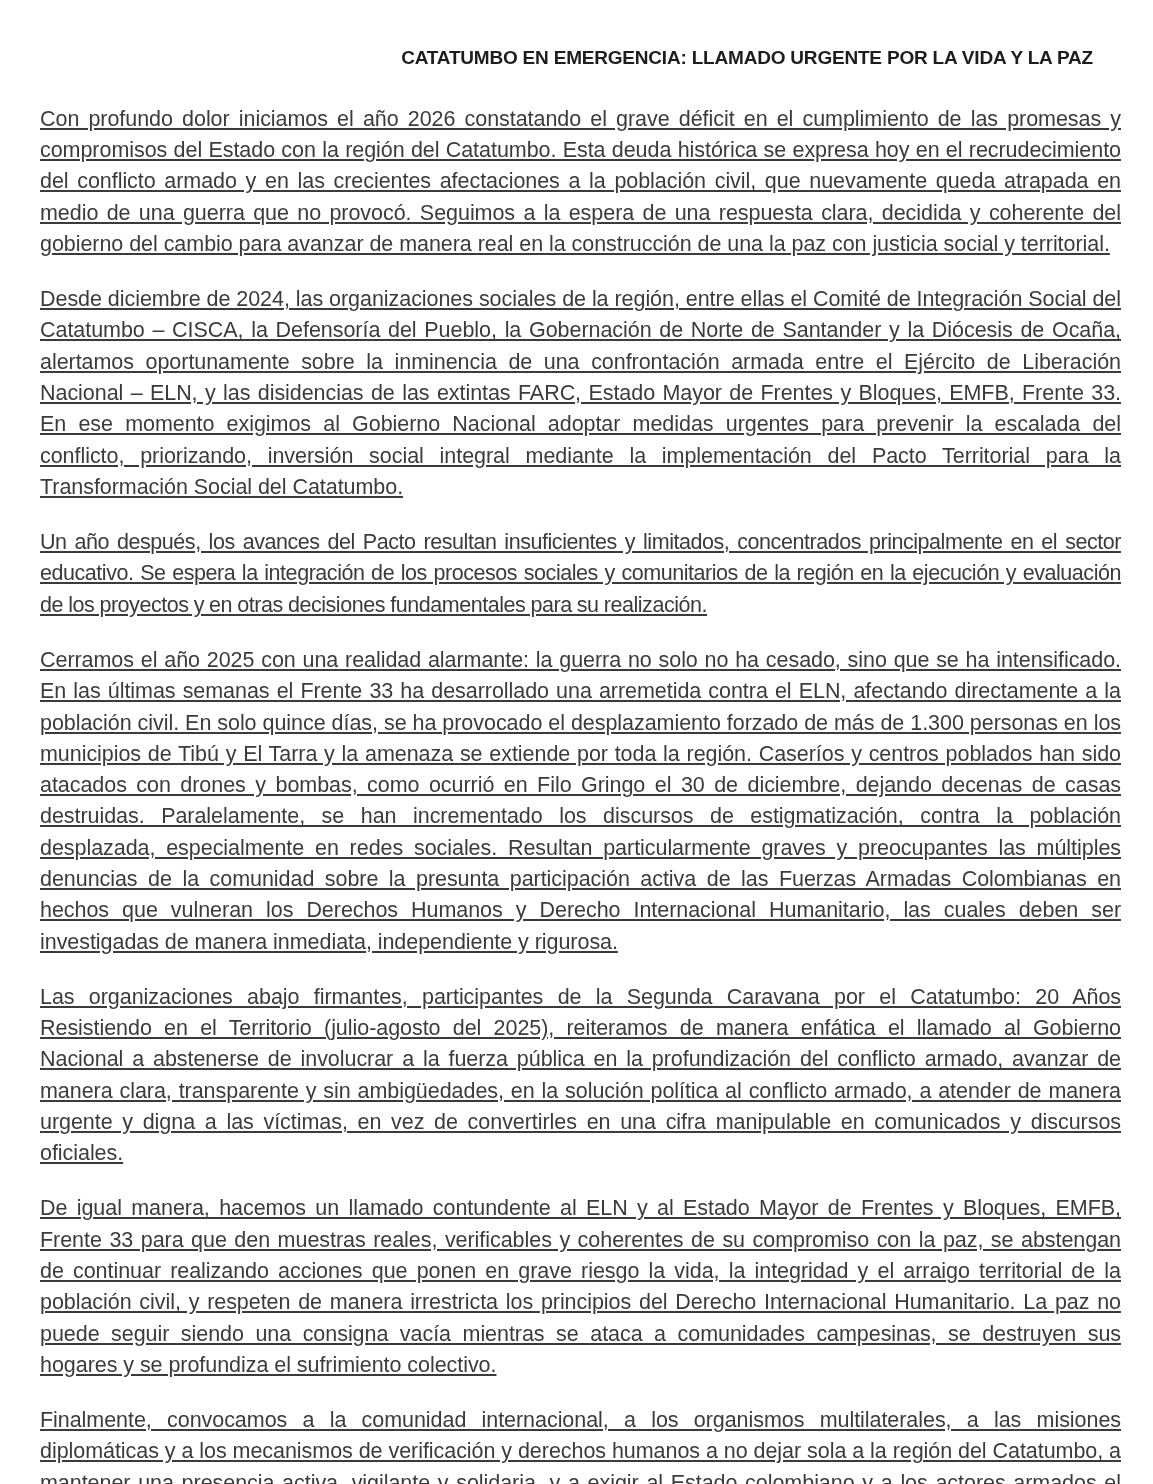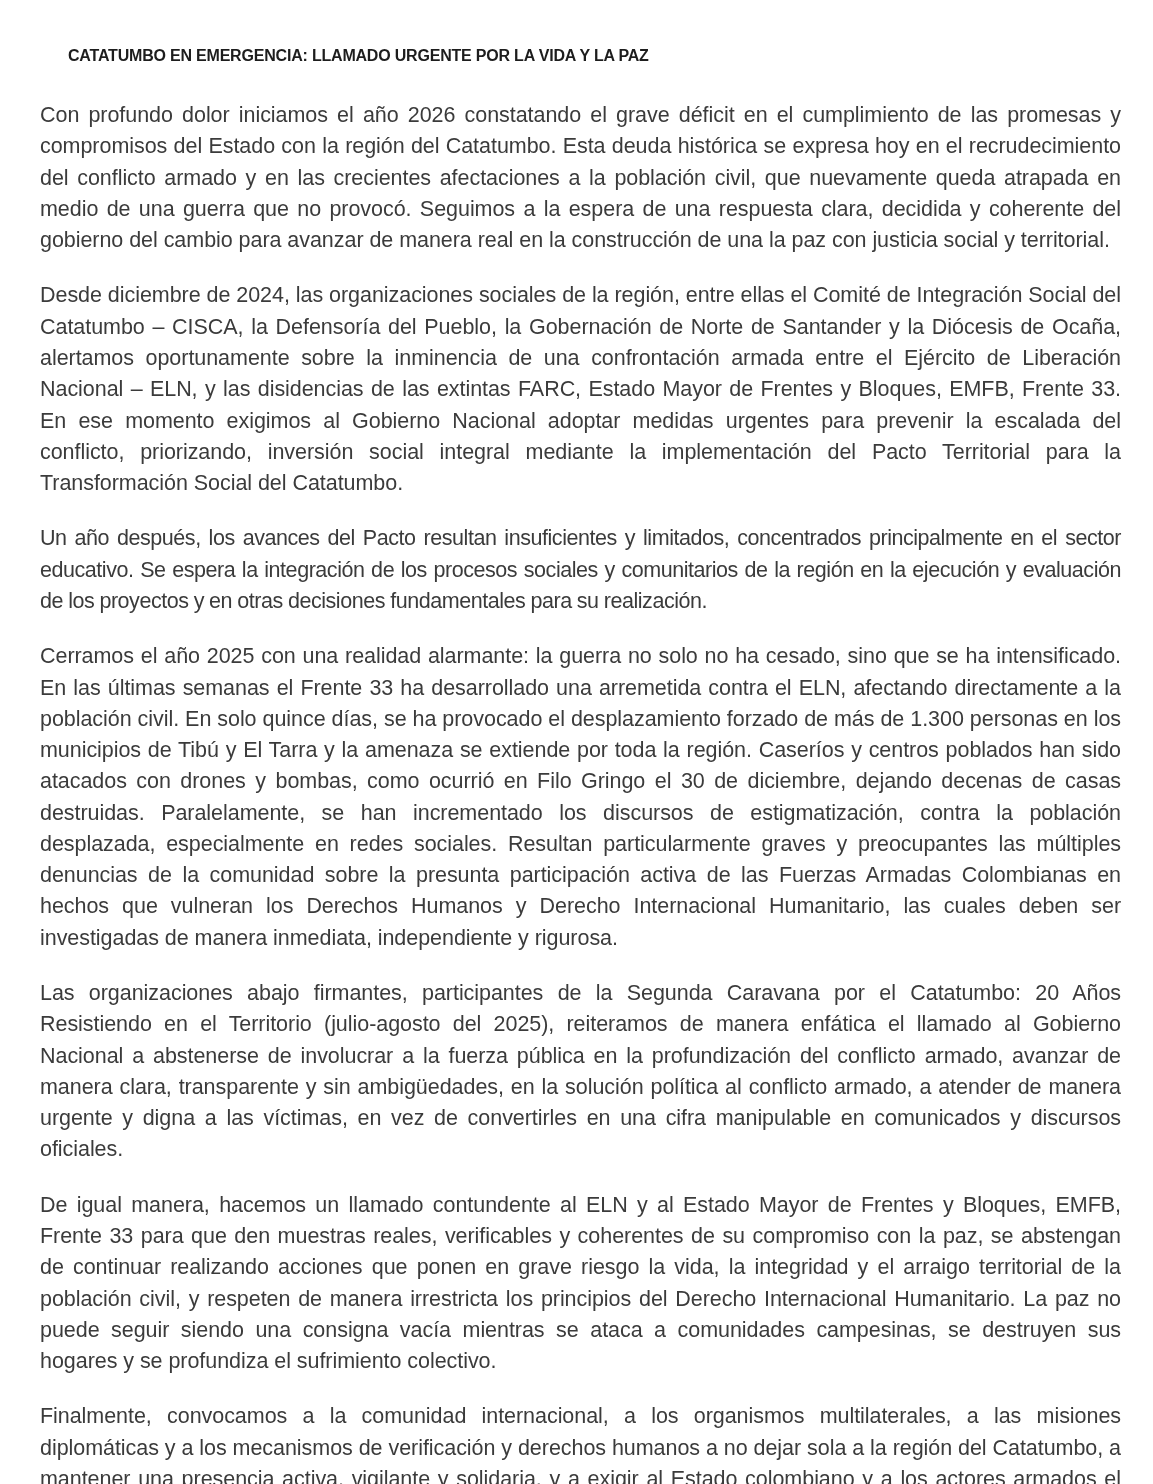--- a/index.html
+++ b/index.html
@@ -12,40 +12,41 @@
     position: relative;
     width: 1153px;
     min-height: 1484px;
     margin: 0 auto;
     background: #ffffff;
     box-sizing: border-box;
     padding: 46px 32px 24px 40px;
     font-family: "Liberation Sans", "DejaVu Sans", sans-serif;
   }
   .doc-title {
-    text-align: left;
-    font-size: 16px;
+    text-align: right;
+    font-size: 19px;
     font-weight: bold;
     color: #1d1d1d;
     letter-spacing: -0.2px;
     line-height: 1.25;
     margin: 0 0 34px 0;
     padding: 0 28px;
   }
   .body-copy {
     font-size: 21.5px;
     line-height: 1.455;
     color: #3b3b3b;
     text-align: justify;
     text-justify: inter-word;
     margin: 0;
     letter-spacing: -0.05px;
   }
   .body-copy p {
     margin: 16px 0 24px 0;
+    text-decoration: underline;
   }
   .body-copy p:last-child {
     margin-bottom: 0;
   }
   
   .body-copy p.tight {
     letter-spacing: -0.45px;
     word-spacing: -0.4px;
   }
 </style>

